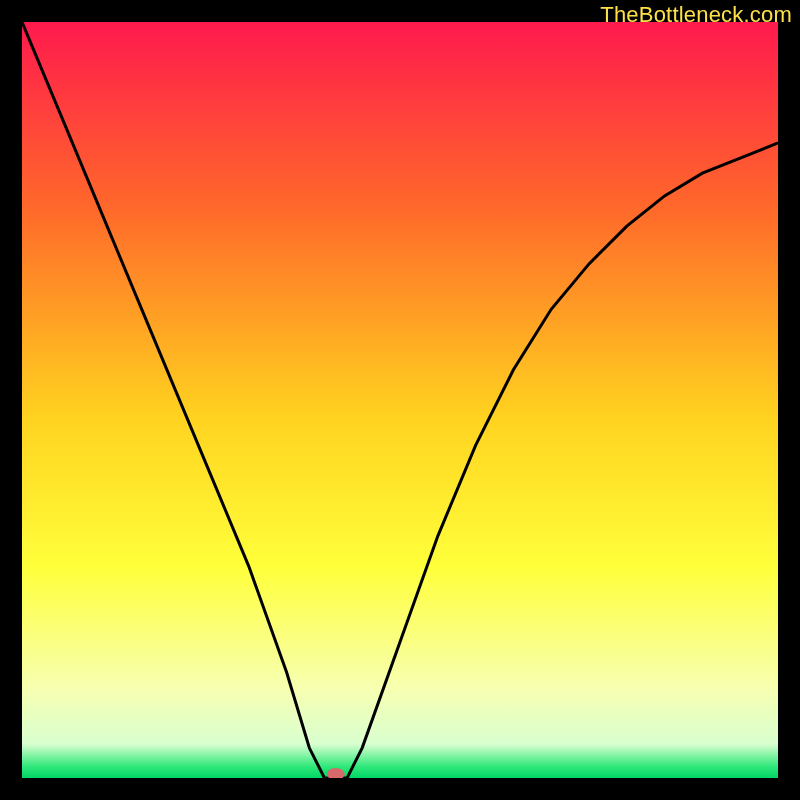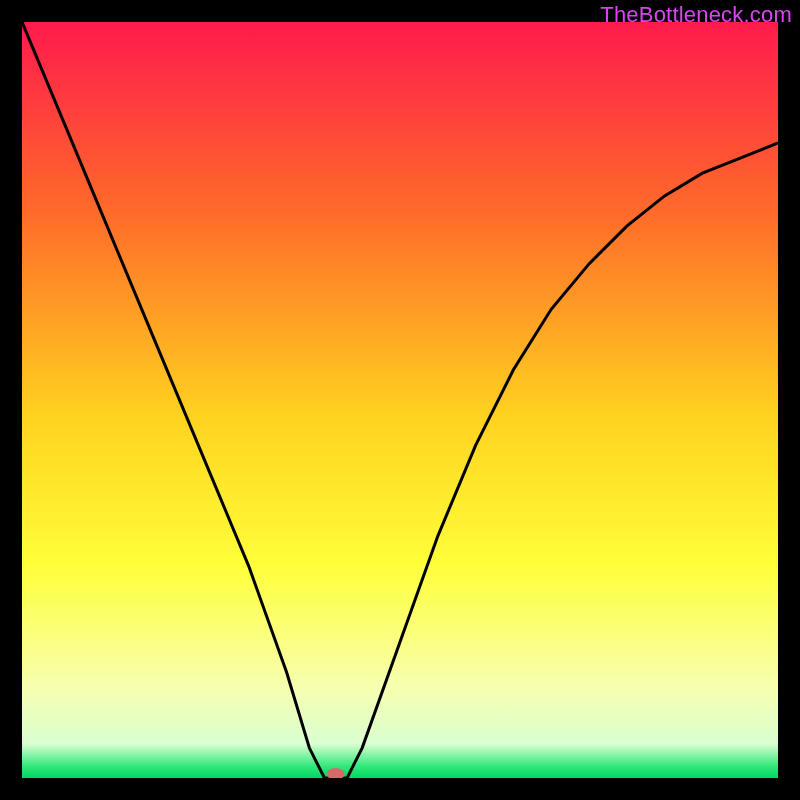--- a/index.html
+++ b/index.html
@@ -16,21 +16,21 @@
     left: 22px;
     top: 22px;
     width: 756px;
     height: 756px;
     background: #000;
   }
   .attribution {
     position: absolute;
     top: 2px;
     right: 8px;
-    color: #d946ef;
+    color: #fde047;
     font-size: 22px;
     font-weight: 500;
     letter-spacing: 0.2px;
   }
   svg {
     position: absolute;
     left: 0;
     top: 0;
   }
   .marker {

